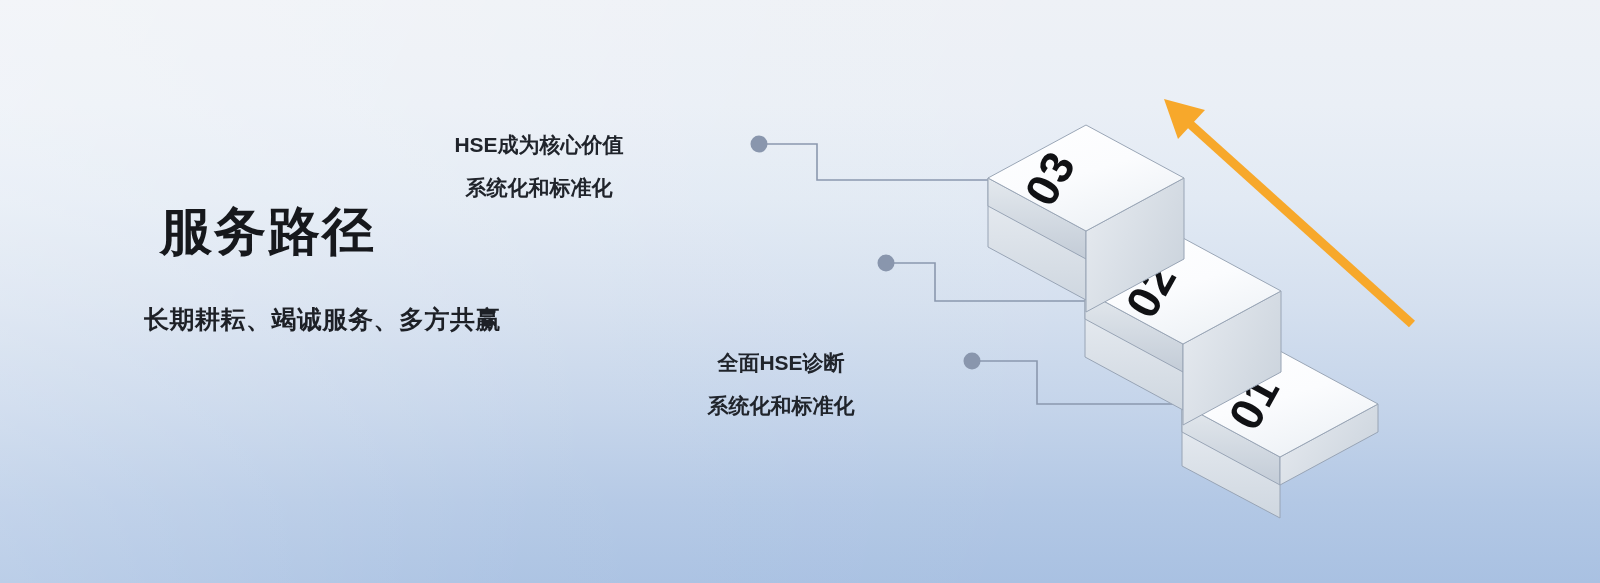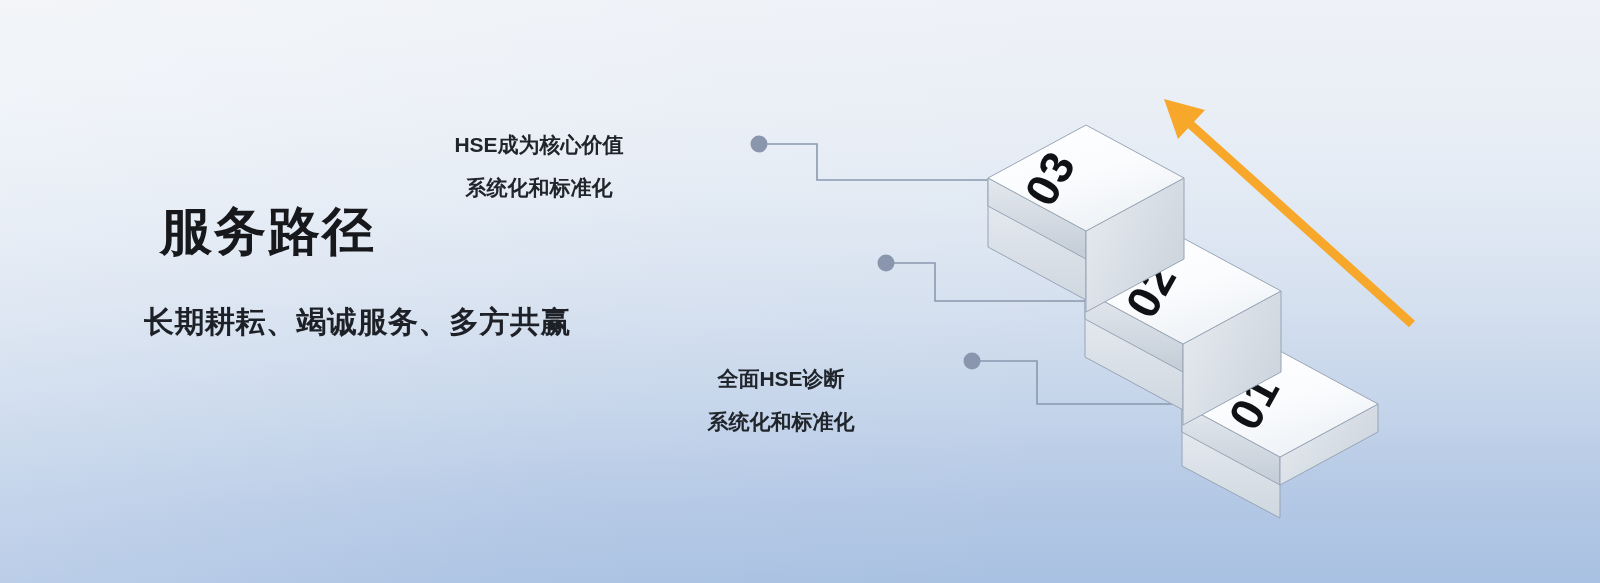--- a/index.html
+++ b/index.html
@@ -46,21 +46,21 @@
     font-weight: 700;
     letter-spacing: 2px;
     color: #16181c;
     line-height: 1.15;
     margin: 16px;
     white-space: nowrap;
   }
   .subtitle {
     margin: 0;
     margin-top: 42px;
-    font-size: 30px;
+    font-size: 25px;
     font-weight: 700;
     letter-spacing: 0.5px;
     color: #1d2026;
     line-height: 1.2;
     white-space: nowrap;
   }
 
   
   .callout {
     position: absolute;
@@ -69,21 +69,21 @@
     color: #20242b;
     font-size: 21px;
     font-weight: 700;
     line-height: 1;
     white-space: nowrap;
   }
   .callout .cl-line2 { display: block; margin-top: 22px; }
 
   #callout-1 { left: 339px; top: 134px; width: 400px; }
   #callout-2 { left: 461px; top: 253px; width: 400px; }
-  #callout-3 { left: 581px; top: 368px; width: 400px; }
+  #callout-3 { left: 581px; top: 352px; width: 400px; }
 
   
   #art {
     position: absolute;
     left: 0; top: 0;
     width: 1600px; height: 583px;
     z-index: 5;
   }
   .step-num {
     font-family: "Liberation Sans", "DejaVu Sans", sans-serif;

